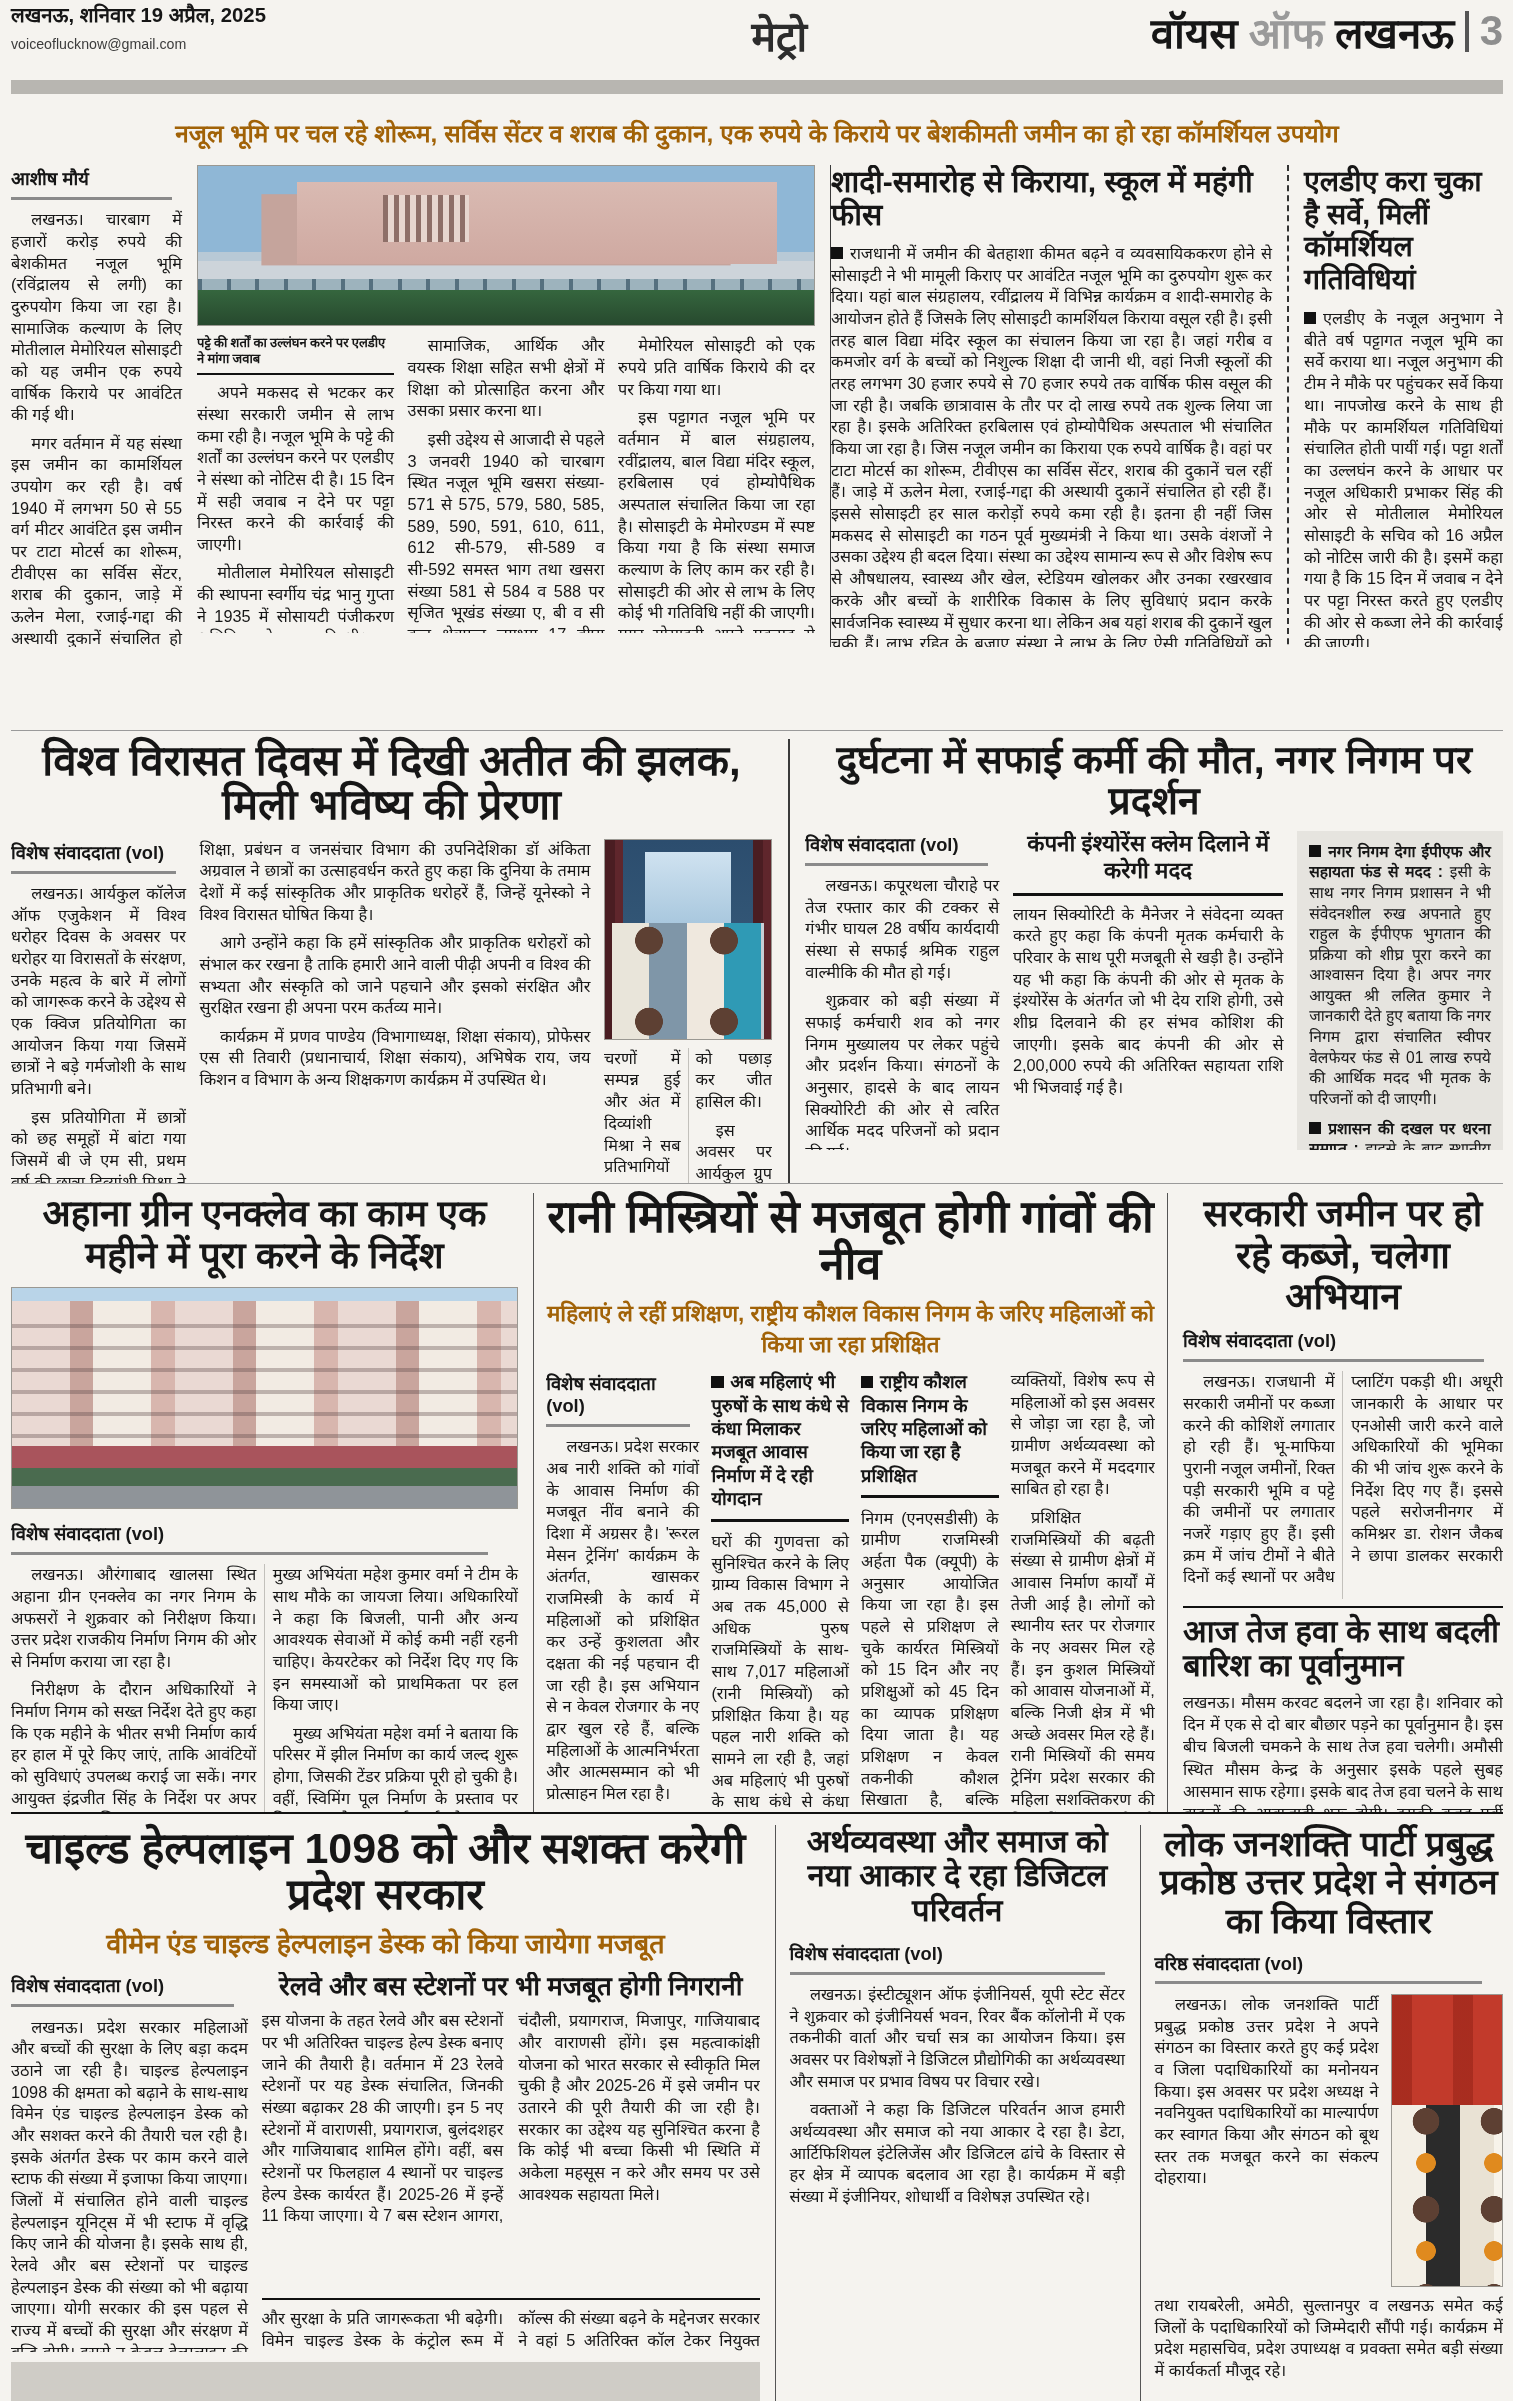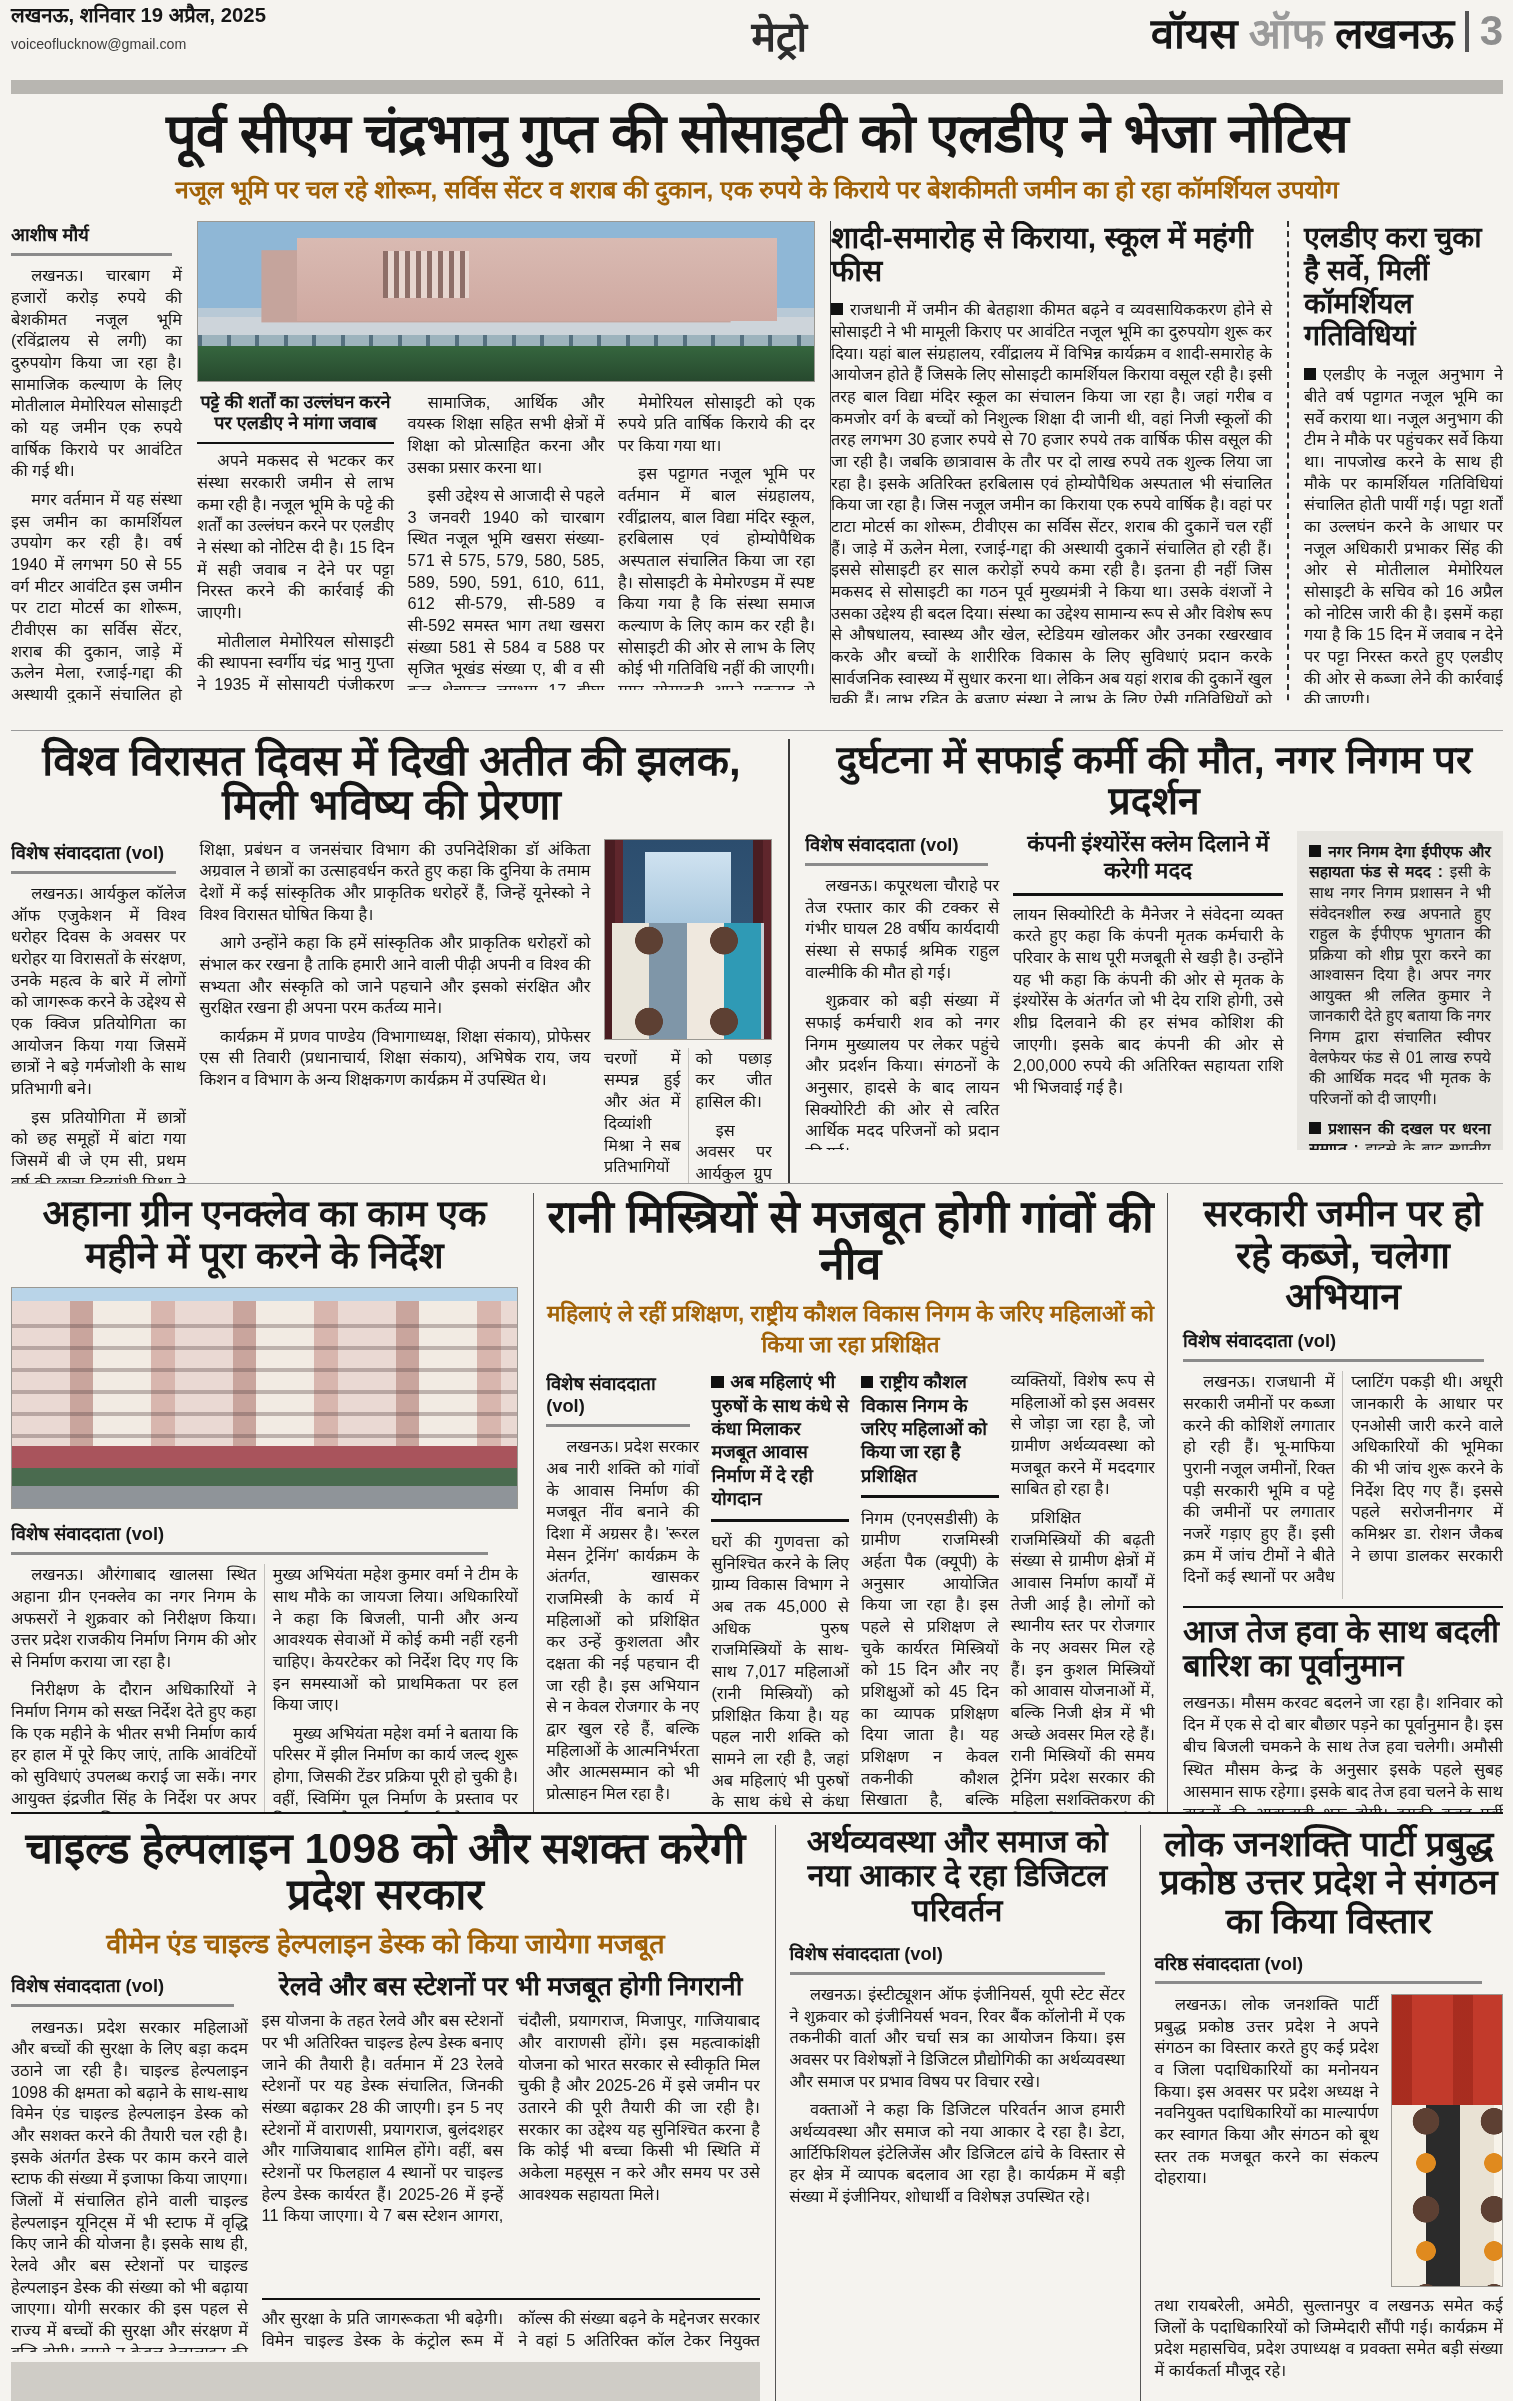--- a/index.html
+++ b/index.html
@@ -41,21 +41,21 @@
   .lp-build { position:absolute; left:16%; right:6%; top:10%; height:52%;
     background:linear-gradient(#d9bab2,#cfa9a1);
     box-shadow:-41px 6.8px 0 -5.4px #c5a49c; }
   .lp-win { position:absolute; left:30%; top:18%; width:14%; height:30%;
     background:repeating-linear-gradient(90deg,#8e6f68 0 5.4px,#e7d6cf 5.4px 11px); }
   .lp-hedge { position:absolute; bottom:0; left:0; right:0; height:22%;
     background:linear-gradient(#35663e,#27492e); }
   .lp-fence { position:absolute; bottom:20%; left:0; right:0; height:9%;
     background:repeating-linear-gradient(90deg,#55707f 0 4.1px,#9db3bd 4.1px 28.5px); }
   .lead-below { display:grid; grid-template-columns:1fr 1fr 1fr; gap:13.6px; margin-top:9.5px; height:298px; overflow:hidden; }
-  .lead-caption { font-size:18px; font-weight:800; text-align:center; line-height:1.2; }
+  .lead-caption { font-size:13px; font-weight:800; line-height:1.2;font-family:Liberation Serif, serif; }
   .lead-box { border-left:1.4px solid #3a3a3a; }
   .box-head { font-size:30px; font-weight:800; line-height:1.1; margin-bottom:12.2px; }
   .survey { border-left:2.7px dashed #333; padding-left:15px; }
   .survey-head { font-size:28.5px; font-weight:800; line-height:1.15; margin-bottom:12.2px; }
 
   
   .band2 { display:grid; grid-template-columns:761px 1fr; gap:16.3px; height:453px; overflow:hidden; border-top:1.4px solid #9a9a9a; padding-top:8.1px; }
   .b2l-head { font-size:42px; font-weight:800; text-align:center; line-height:1.06; }
   .b2l-grid { display:grid; grid-template-columns:175px 1fr 168px; gap:0 13.6px; margin-top:11px; height:366px; overflow:hidden; }
   .b2l-c1 { grid-row:1/3; }
@@ -140,21 +140,20 @@
       <span>वॉयस</span>
       <span class="of">ऑफ</span>
       <span>लखनऊ</span>
       <span class="pg-sep"></span>
       <span class="pg-num">3</span>
     </div>
   </div>
   <div class="hdr-bar"></div>
 
   <div class="lead">
-    <div class="lead-head">पूर्व सीएम चंद्रभानु गुप्त की सोसाइटी को एलडीए ने भेजा नोटिस</div>
     <div class="lead-sub gray-sub">नजूल भूमि पर चल रहे शोरूम, सर्विस सेंटर व शराब की दुकान,  एक रुपये के किराये पर बेशकीमती जमीन का हो रहा कॉमर्शियल उपयोग</div>
     <div class="lead-grid">
       <div>
         <div class="byline">आशीष मौर्य</div>
         <p class="p">लखनऊ। चारबाग में हजारों करोड़ रुपये की बेशकीमत नजूल भूमि (रविंद्रालय से लगी) का दुरुपयोग किया जा रहा है। सामाजिक कल्याण के लिए मोतीलाल मेमोरियल सोसाइटी को यह जमीन एक रुपये वार्षिक किराये पर आवंटित की गई थी।</p>
         <p class="p">मगर वर्तमान में यह संस्था इस जमीन का कामर्शियल उपयोग कर रही है। वर्ष 1940 में लगभग 50 से 55 वर्ग मीटर आवंटित इस जमीन पर टाटा मोटर्स का शोरूम, टीवीएस का सर्विस सेंटर, शराब की दुकान, जाड़े में ऊलेन मेला, रजाई-गद्दा की अस्थायी दुकानें संचालित हो रही हैं। इसके अलावा बाल संग्रहालय, रवींद्रालय, बाल विद्या मंदिर स्कूल, हरबिलास एवं होम्योपैथिक अस्पताल संचालित किया जा रहा है।</p>
       </div>
       <div>
         <div class="photo lead-photo">
           <div class="lp-build"></div>

